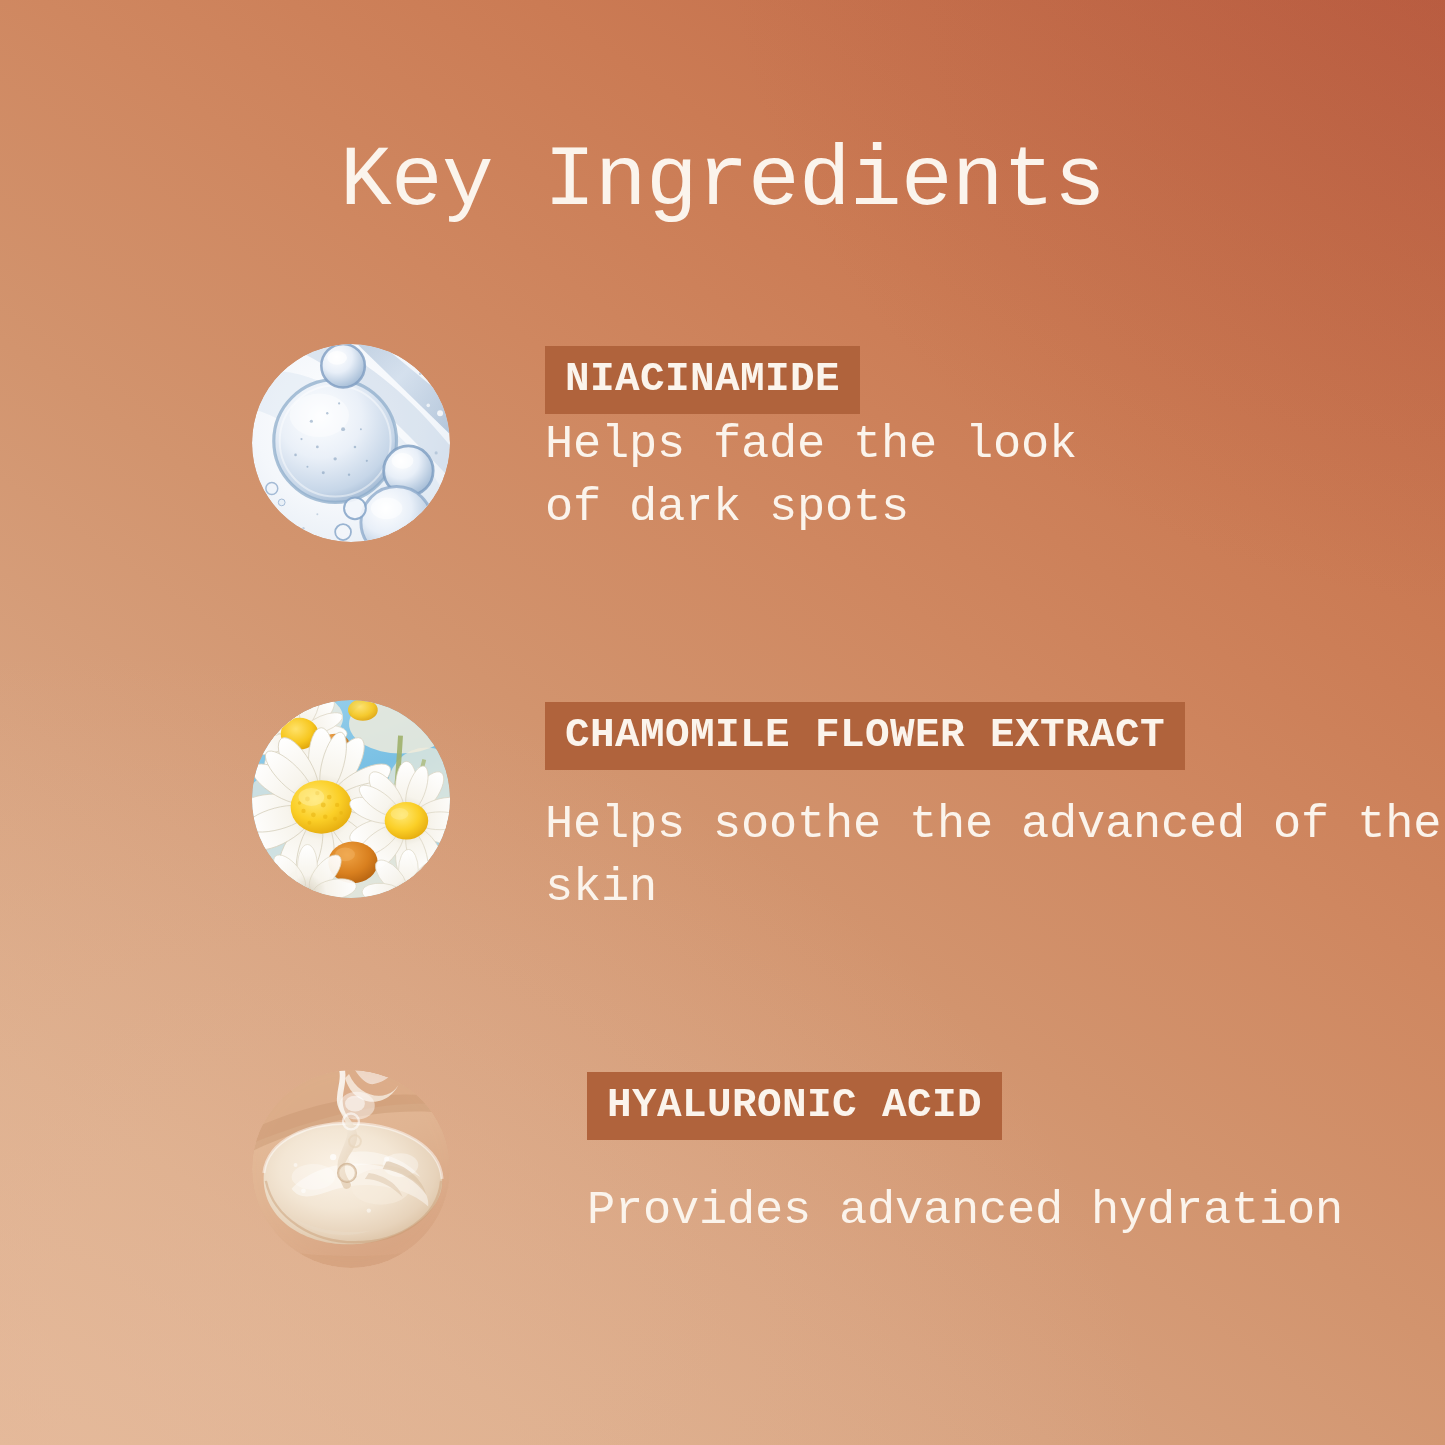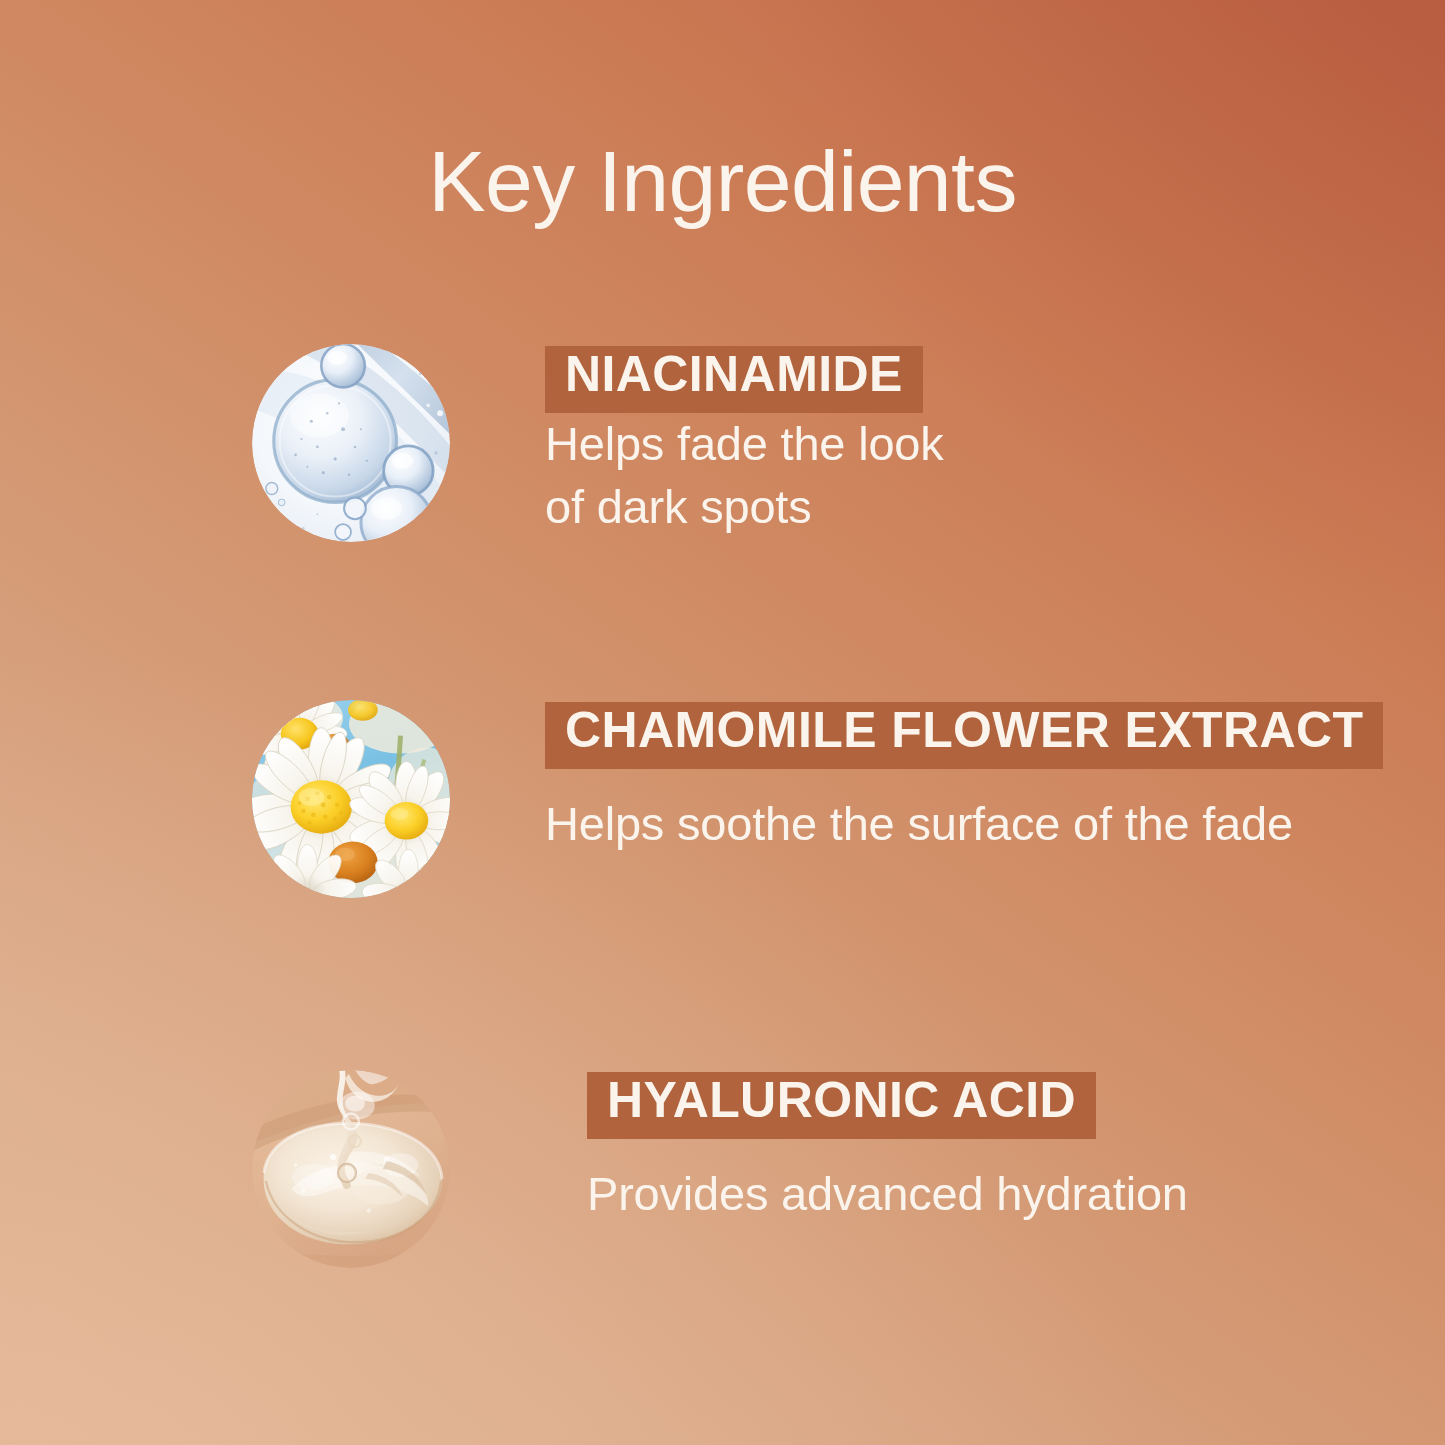--- a/index.html
+++ b/index.html
@@ -23,20 +23,21 @@
       linear-gradient(215deg,
         #BE6245 0%,
         #C46E4B 12%,
         #CB7B54 26%,
         #CF8760 40%,
         #D2946E 55%,
         #D7A17E 70%,
         #DCAC8A 84%,
         #E1B494 100%);
     overflow:hidden;
+    font-family:Liberation Mono, monospace;
   }
 
   
   #infographic::after {
     content:"";
     position:absolute; inset:0;
     background:
       radial-gradient(120% 95% at 6% 104%, rgba(232,190,160,.55) 0%, rgba(232,190,160,0) 62%),
       radial-gradient(90% 80% at 104% -6%, rgba(176,82,56,.40) 0%, rgba(176,82,56,0) 60%);
     pointer-events:none;
@@ -92,39 +93,39 @@
   .text-col {
     padding-left:95px;
     padding-top:2px;
   }
 
   .heading {
     display:inline-block;
     background:#B0633C;
     color:#FBF4EC;
     font-weight:700;
-    font-size:50px;
+    font-size:41px;
     line-height:1;
     letter-spacing:.4px;
-    padding:3px 20px 14px 20px;
+    padding:13px 20px 14px 20px;
     white-space:nowrap;
   }
 
   .desc {
     color:#FBF4EC;
     font-size:47px;
     line-height:1.33;
     font-weight:400;
     letter-spacing:-0.2px;
     white-space:pre-line;
   }
 
   
   .row-2 .desc { margin-top:24px; }
-  .row-3 .desc { margin-top:24px; }
+  .row-3 .desc { margin-top:40px; }
 </style>
 </head>
 <body>
 
 <div id="infographic">
 
   <div class="title">Key Ingredients</div>
 
   <div class="row row-1">
     <div class="thumb-wrap">
@@ -383,21 +384,21 @@
             </g>
 
             <rect width="200" height="200" fill="none"></rect>
           </g>
         </svg>
       </div>
     </div>
 
     <div class="text-col">
       <div class="heading">CHAMOMILE FLOWER EXTRACT</div>
-      <div class="desc">Helps soothe the surface of the fade</div>
+      <div class="desc">Helps soothe the advanced of the skin</div>
     </div>
   </div>
 
   <div class="row row-3">
     <div class="thumb-wrap">
       <div class="thumb soft-edge">
         <svg viewBox="0 0 200 200" xmlns="http://www.w3.org/2000/svg" aria-hidden="true">
           <defs>
             <linearGradient id="h-bg" x1="0" y1="0" x2="0.5" y2="1">
               <stop offset="0%" stop-color="#E6BE9C"></stop>

